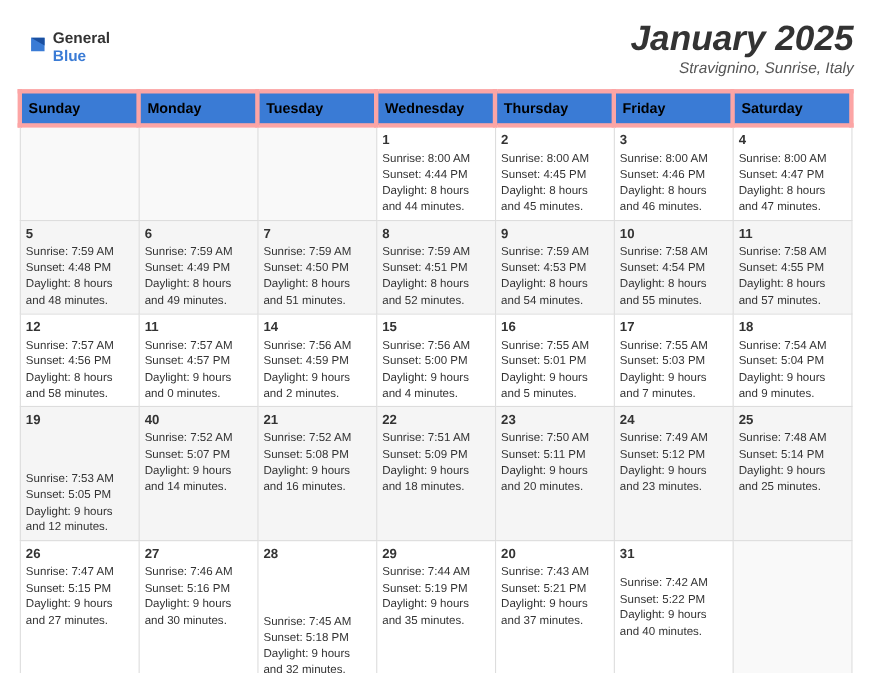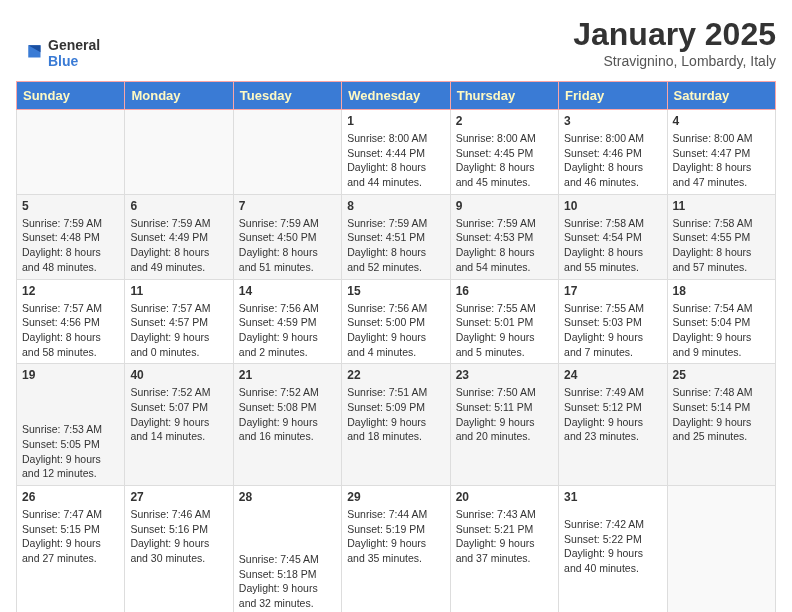--- a/index.html
+++ b/index.html
@@ -6,21 +6,21 @@
     body {
       font-family: Arial, sans-serif;
       background: #fff;
       width: 792px;
       min-height: 612px;
       padding: 16px;
     }
     .header-area {
       display: flex;
       justify-content: space-between;
-      align-items: flex-end;
+      align-items: center;
       margin-bottom: 12px;
     }
     .logo {
       display: flex;
       align-items: center;
       gap: 4px;
     }
     .logo-text {
       display: flex;
       flex-direction: column;
@@ -35,42 +35,43 @@
       font-size: 14px;
       font-weight: bold;
       color: #3a7bd5;
     }
     .logo-icon {
       width: 28px;
       height: 28px;
     }
     .title-area {
       text-align: right;
+      font-style: italic;
     }
     .calendar-title {
       font-size: 32px;
       font-weight: bold;
       color: #333;
     }
     .calendar-subtitle {
       font-size: 14px;
       color: #555;
     }
     .calendar {
       width: 100%;
       border-collapse: collapse;
       border: 1px solid #ccc;
     }
     .calendar th {
       background-color: #3a7bd5;
-      color: #fef9c3;
+      color: #000000;
       text-align: left;
       padding: 6px 6px;
       font-size: 13px;
-      border: 1px solid #fca5a5;
+      border: 4px solid #fca5a5;
     }
     .calendar td {
       vertical-align: top;
       padding: 4px 5px;
       font-size: 10.5px;
       color: #333;
       border: 1px solid #ddd;
       width: calc(100% / 7);
       min-height: 80px;
       background: #fff;
@@ -104,21 +105,21 @@
       <polygon points="14,6 28,6 28,20 14,20" fill="#3a7bd5"></polygon>
       <polygon points="14,6 28,6 28,14" fill="#1a4fa0"></polygon>
     </svg>
     <div class="logo-text">
       <span class="logo-general">General</span>
       <span class="logo-blue">Blue</span>
     </div>
   </div>
   <div class="title-area">
     <div class="calendar-title">January 2025</div>
-    <div class="calendar-subtitle">Stravignino, Lombardy, Italy</div>
+    <div class="calendar-subtitle">Stravignino, Sunrise, Italy</div>
   </div>
 </div>
 
 <table class="calendar">
   <thead>
     <tr>
     <th>Sunday</th>
         <th>Monday</th>
         <th>Tuesday</th>
         <th>Wednesday</th>

